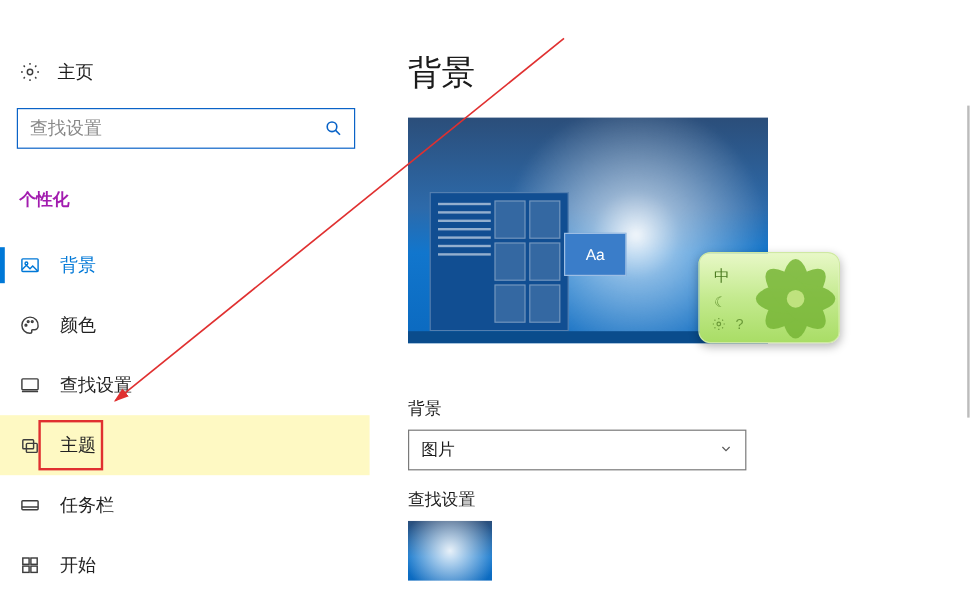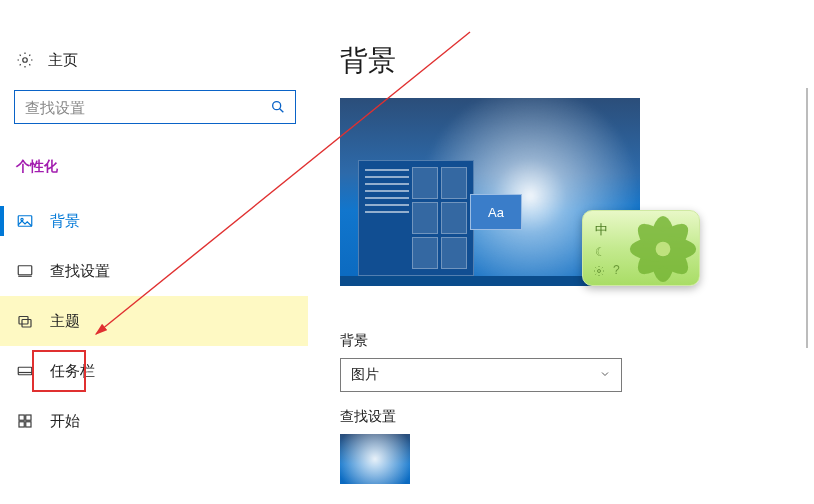--- a/index.html
+++ b/index.html
@@ -312,20 +312,31 @@
       <span class="nav-icon">
         <svg width="18" height="18" viewBox="0 0 24 24" fill="none" stroke="#0078d7" stroke-width="1.6">
           <rect x="3" y="5" width="18" height="14" rx="1"></rect>
             <circle cx="8" cy="10" r="1.5"></circle>
             <path d="M3 17l5-5 4 4 3-3 6 6"></path>
         </svg>
       </span>
       <span class="nav-lbl">背景</span>
     </div>
 
+    <div class="nav-item">
+      <span class="nav-icon">
+        <svg width="18" height="18" viewBox="0 0 24 24" fill="none" stroke="#3d3d3d" stroke-width="1.6">
+          <path d="M12 3a9 9 0 1 0 0 18c1.5 0 2-1 2-2s-.5-2 1-2h2a4 4 0 0 0 4-4 9 9 0 0 0-9-10z"></path>
+          <circle cx="7.5" cy="12" r="1"></circle>
+            <circle cx="10" cy="8" r="1"></circle>
+            <circle cx="14.5" cy="8" r="1"></circle>
+        </svg>
+      </span>
+      <span class="nav-lbl">颜色</span>
+    </div>
 
     <div class="nav-item">
       <span class="nav-icon">
         <svg width="18" height="18" viewBox="0 0 24 24" fill="none" stroke="#3d3d3d" stroke-width="1.6">
           <rect x="3" y="5" width="18" height="12" rx="1"></rect>
             <line x1="3" y1="19" x2="21" y2="19"></line>
         </svg>
       </span>
       <span class="nav-lbl">查找设置</span>
     </div>

